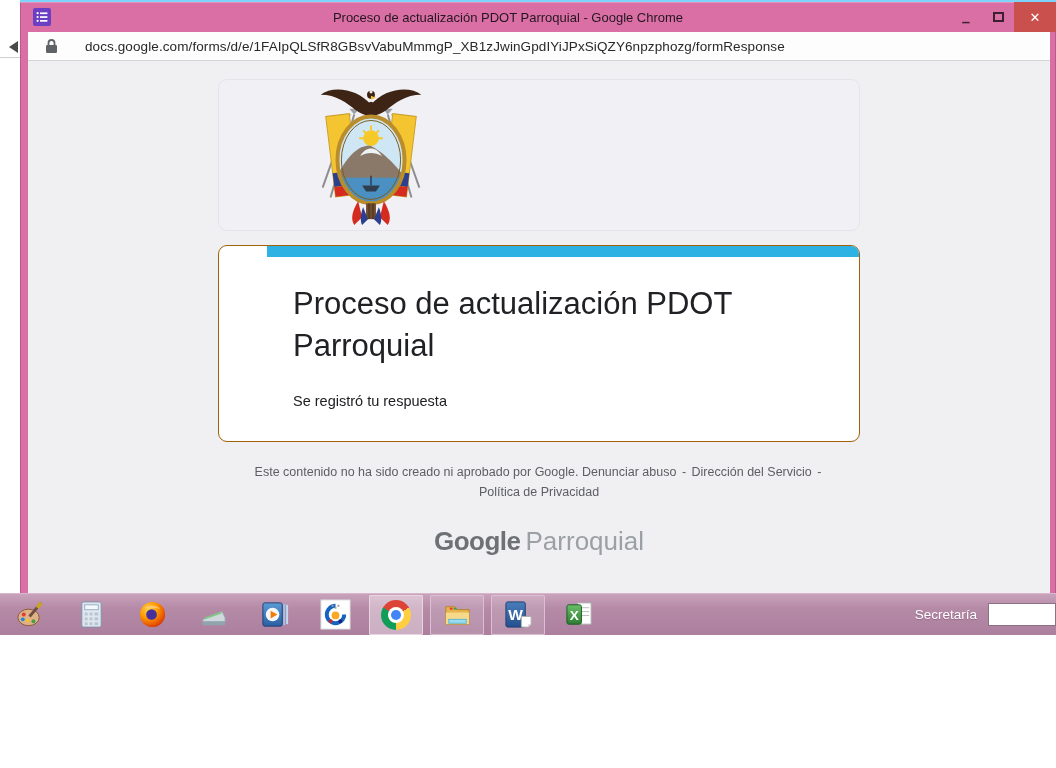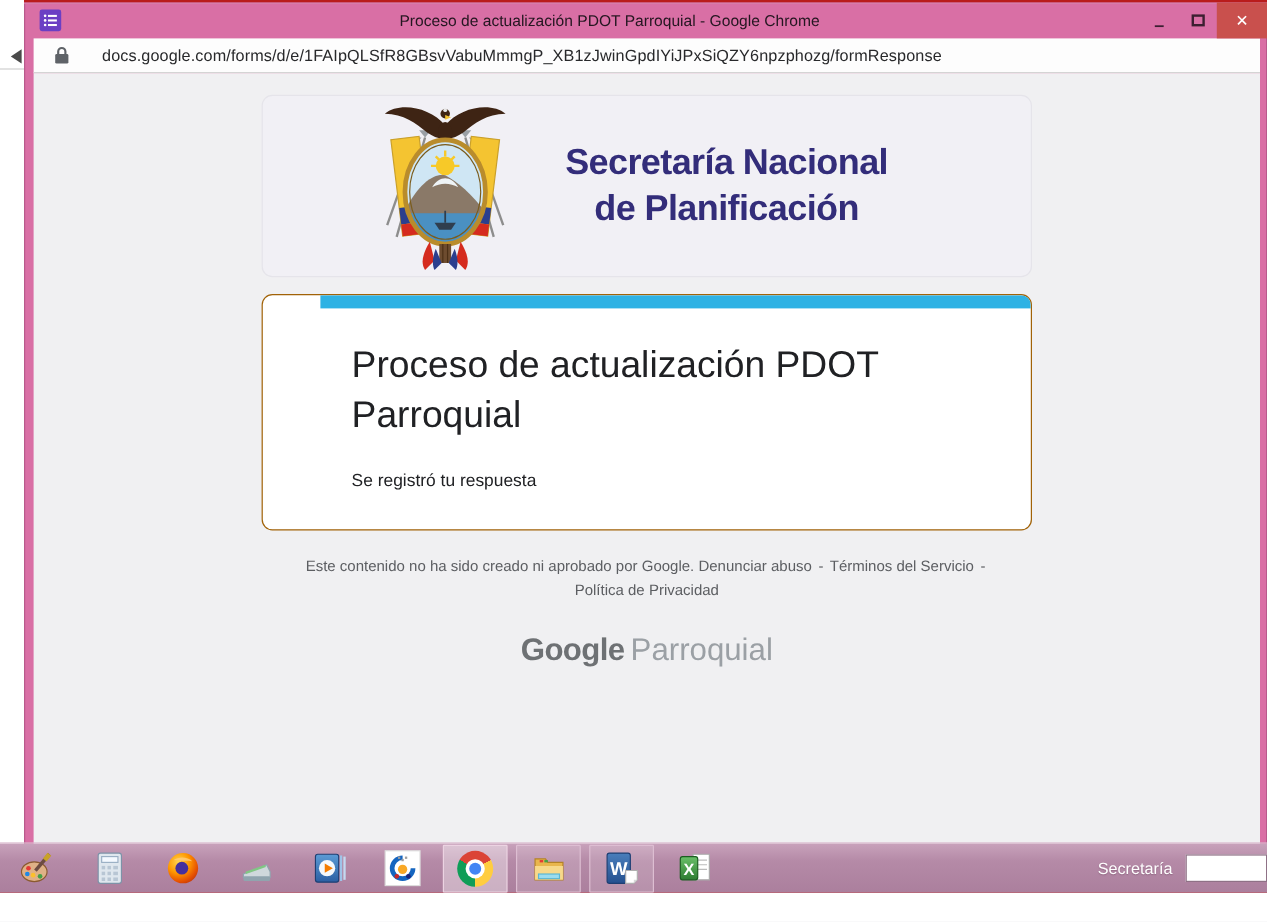--- a/index.html
+++ b/index.html
@@ -1,17 +1,17 @@
 <!DOCTYPE html>
 <html style="--titlebar-pink: #d96fa5; --close-red: #c9504d; --taskbar-mauve: #ab7f9d; --accent-cyan: #2eb2e4; --org-navy: #332d7a; --forms-purple: #6b3fc4;"><head>
 <meta charset="utf-8">
 <style>
   * { margin:0; padding:0; box-sizing:border-box; }
   html,body { width:1056px; height:768px; font-family:"Liberation Sans", sans-serif; }
-  .screen { position:relative; width:1056px; height:744px; background:#b91c1c; overflow:hidden; }
+  .screen { position:relative; width:1056px; height:635px; background:#7dd3fc; overflow:hidden; }
 
   
   .behind-strip { position:absolute; left:0; top:0; width:20px; height:726px; background:#ffffff; }
   .back-arrow { position:absolute; left:9px; top:41px; width:0; height:0;
     border-top:6px solid transparent; border-bottom:6px solid transparent; border-right:9px solid #4a4a4a; }
   .behind-line { position:absolute; left:0; top:57px; width:20px; height:1px; background:#cfcfcf; }
 
   
   .chrome-window { position:absolute; left:20px; top:2px; width:1036px; height:722px;
     background:var(--titlebar-pink,#d96fa5); border-radius:0 0 0 7px; display:flex; flex-direction:column;
@@ -182,39 +182,35 @@
               <ellipse cx="75" cy="80" rx="30" ry="40" fill="none" stroke="#7a5c1d" stroke-width="1"></ellipse>
 
               <rect x="70" y="124" width="10" height="16" fill="#6d4c2f"></rect>
               <line x1="73" y1="124" x2="73" y2="140" stroke="#4c3016" stroke-width="1"></line>
               <line x1="77" y1="124" x2="77" y2="140" stroke="#4c3016" stroke-width="1"></line>
               <path d="M62 122 C56 132 54 140 58 146 L66 138 Z" fill="#d52b1e"></path>
               <path d="M88 122 C94 132 96 140 92 146 L84 138 Z" fill="#d52b1e"></path>
               <path d="M67 128 C64 136 64 142 66 146 L72 140 Z" fill="#2b3f8e"></path>
               <path d="M83 128 C86 136 86 142 84 146 L78 140 Z" fill="#2b3f8e"></path>
             </svg>
-            <div class="org-title">
-              <div>Secretaría Nacional</div>
-              <div>de Planificación</div>
-            </div>
           </div>
 
           <div class="form-card">
             <div class="accent-bar"></div>
             <div class="card-body">
               <div class="form-title">Proceso de actualización PDOT Parroquial</div>
               <div class="confirmation">Se registró tu respuesta</div>
             </div>
           </div>
 
           <div class="form-footer">
             <span>Este contenido no ha sido creado ni aprobado por Google.</span>
             <a>Denunciar abuso</a>
             <span class="link-sep">-</span>
-            <a>Términos del Servicio</a>
+            <a>Dirección del Servicio</a>
             <span class="link-sep">-</span>
             <a>Política de Privacidad</a>
           </div>
 
           <div class="glogo">
             <span class="g1">Google</span><span class="g2">Parroquial</span>
           </div>
 
         </div>
       </div>

